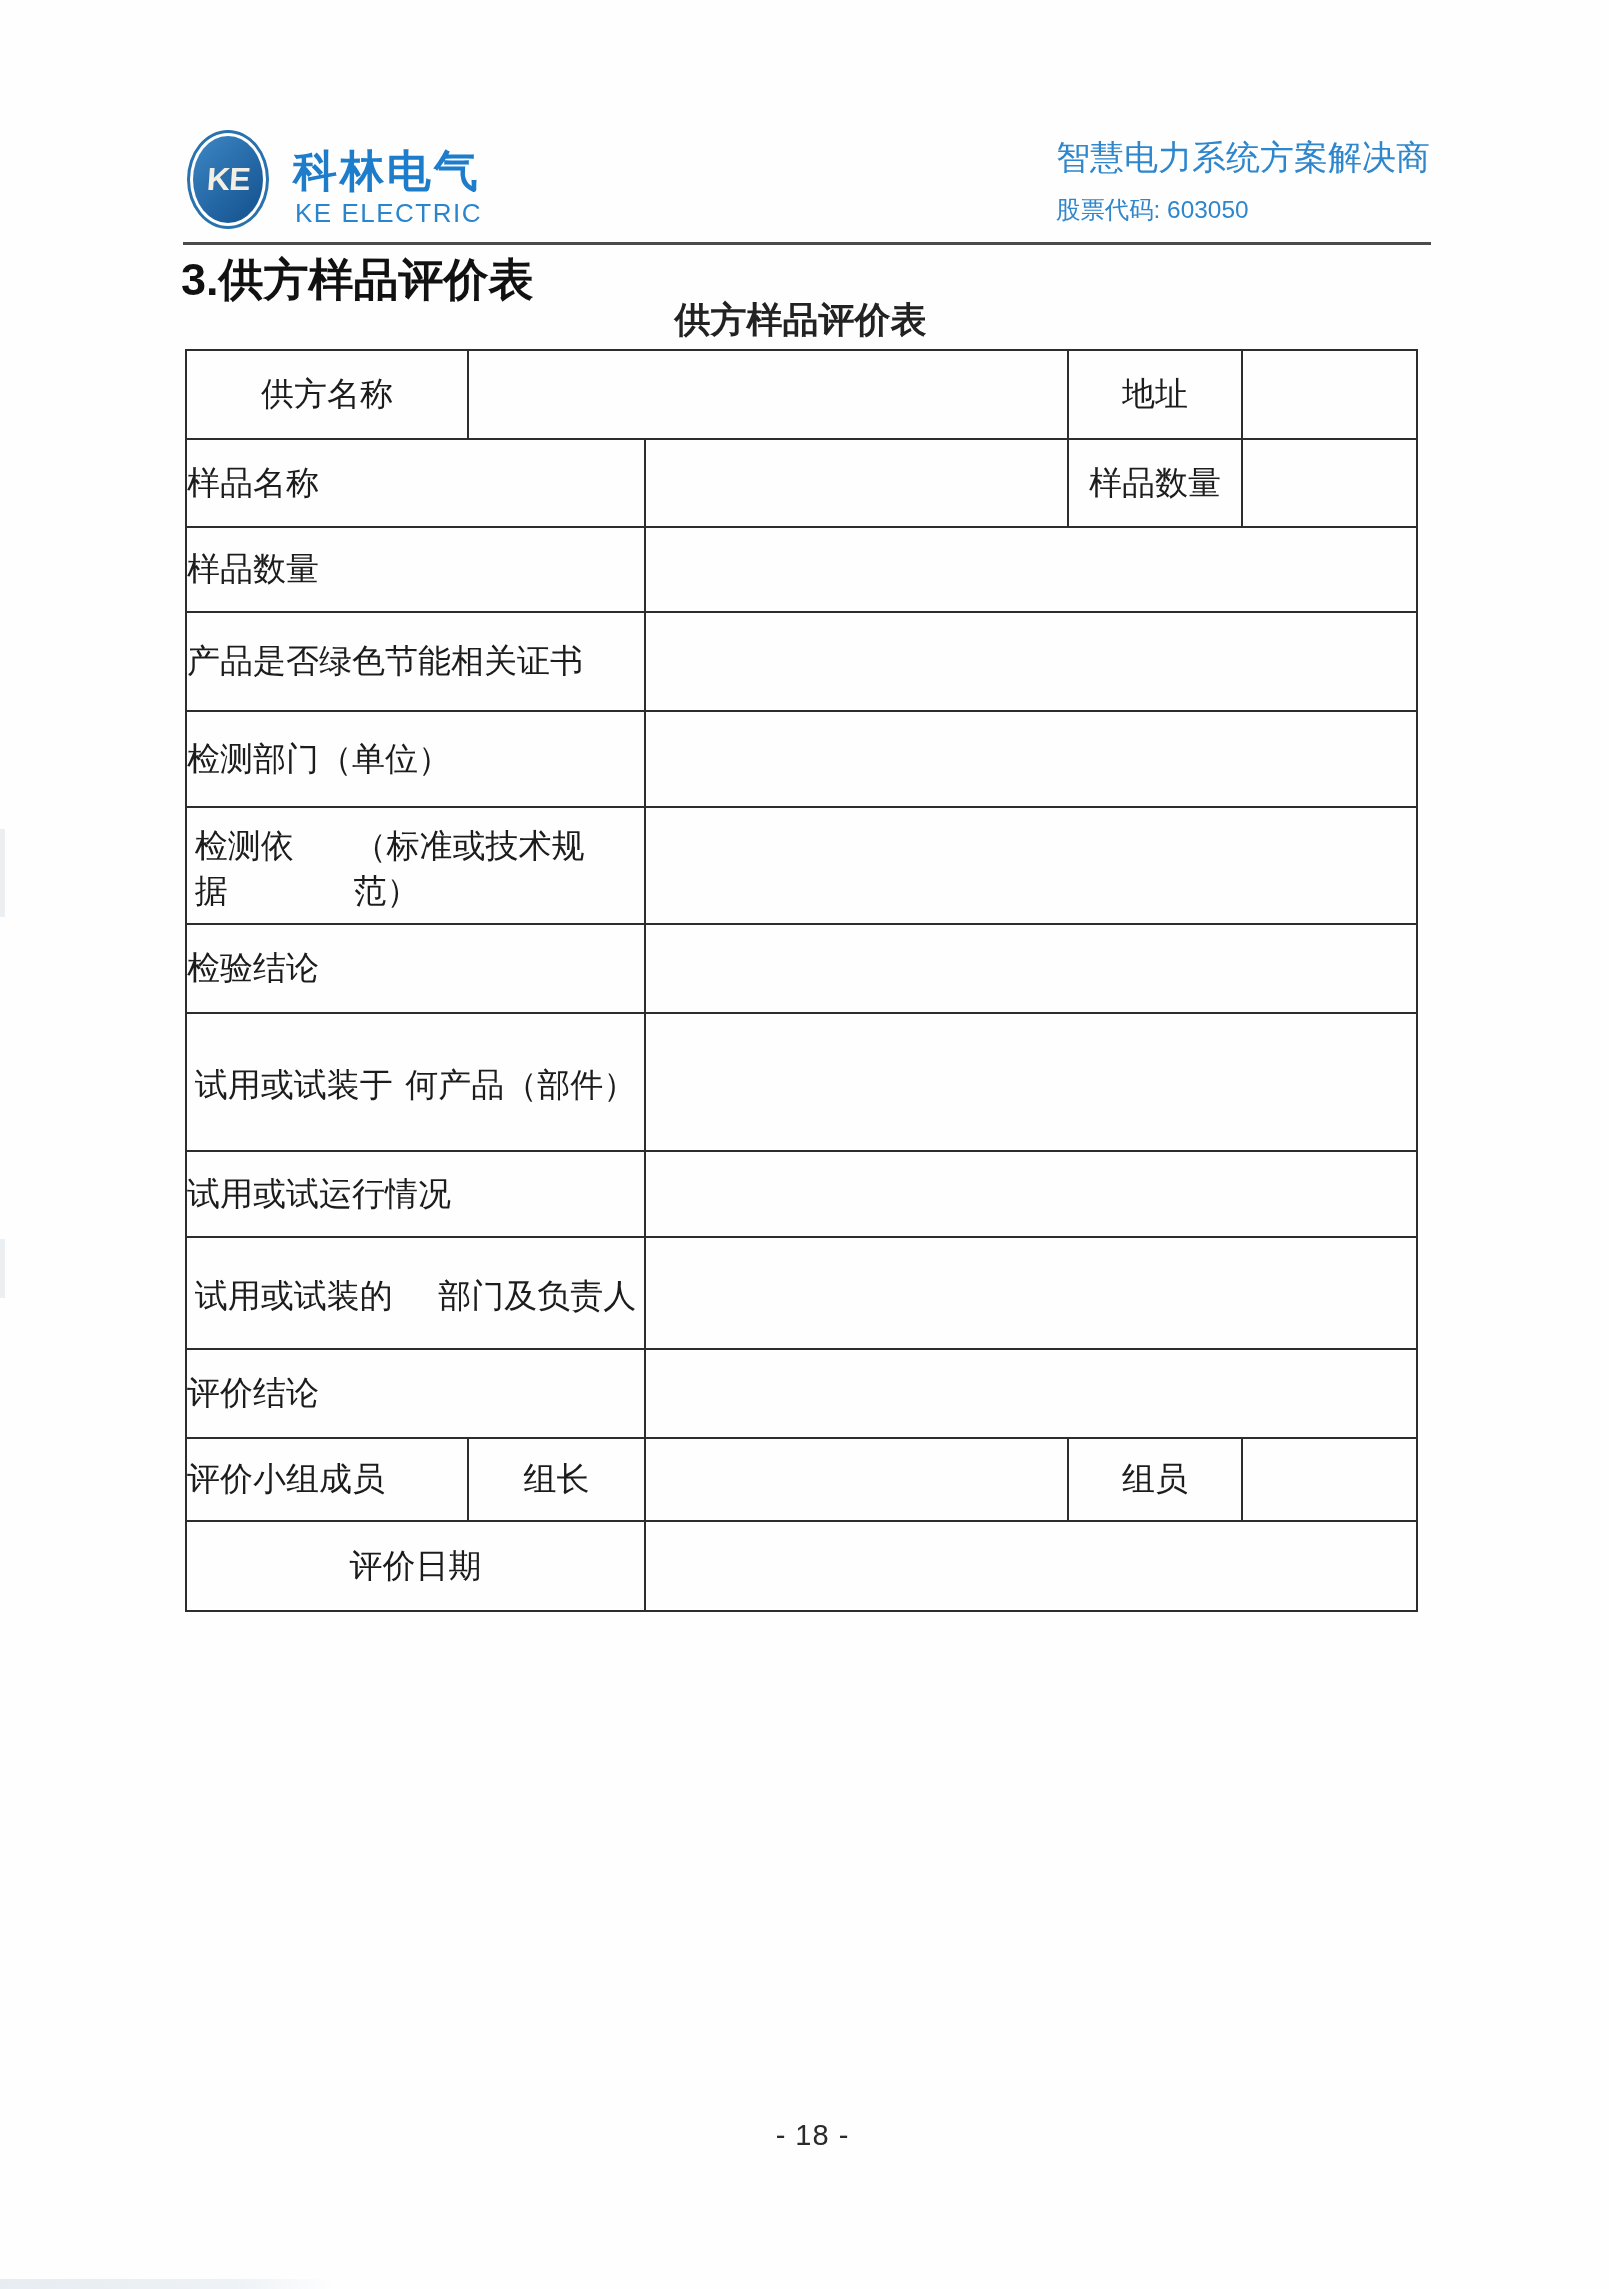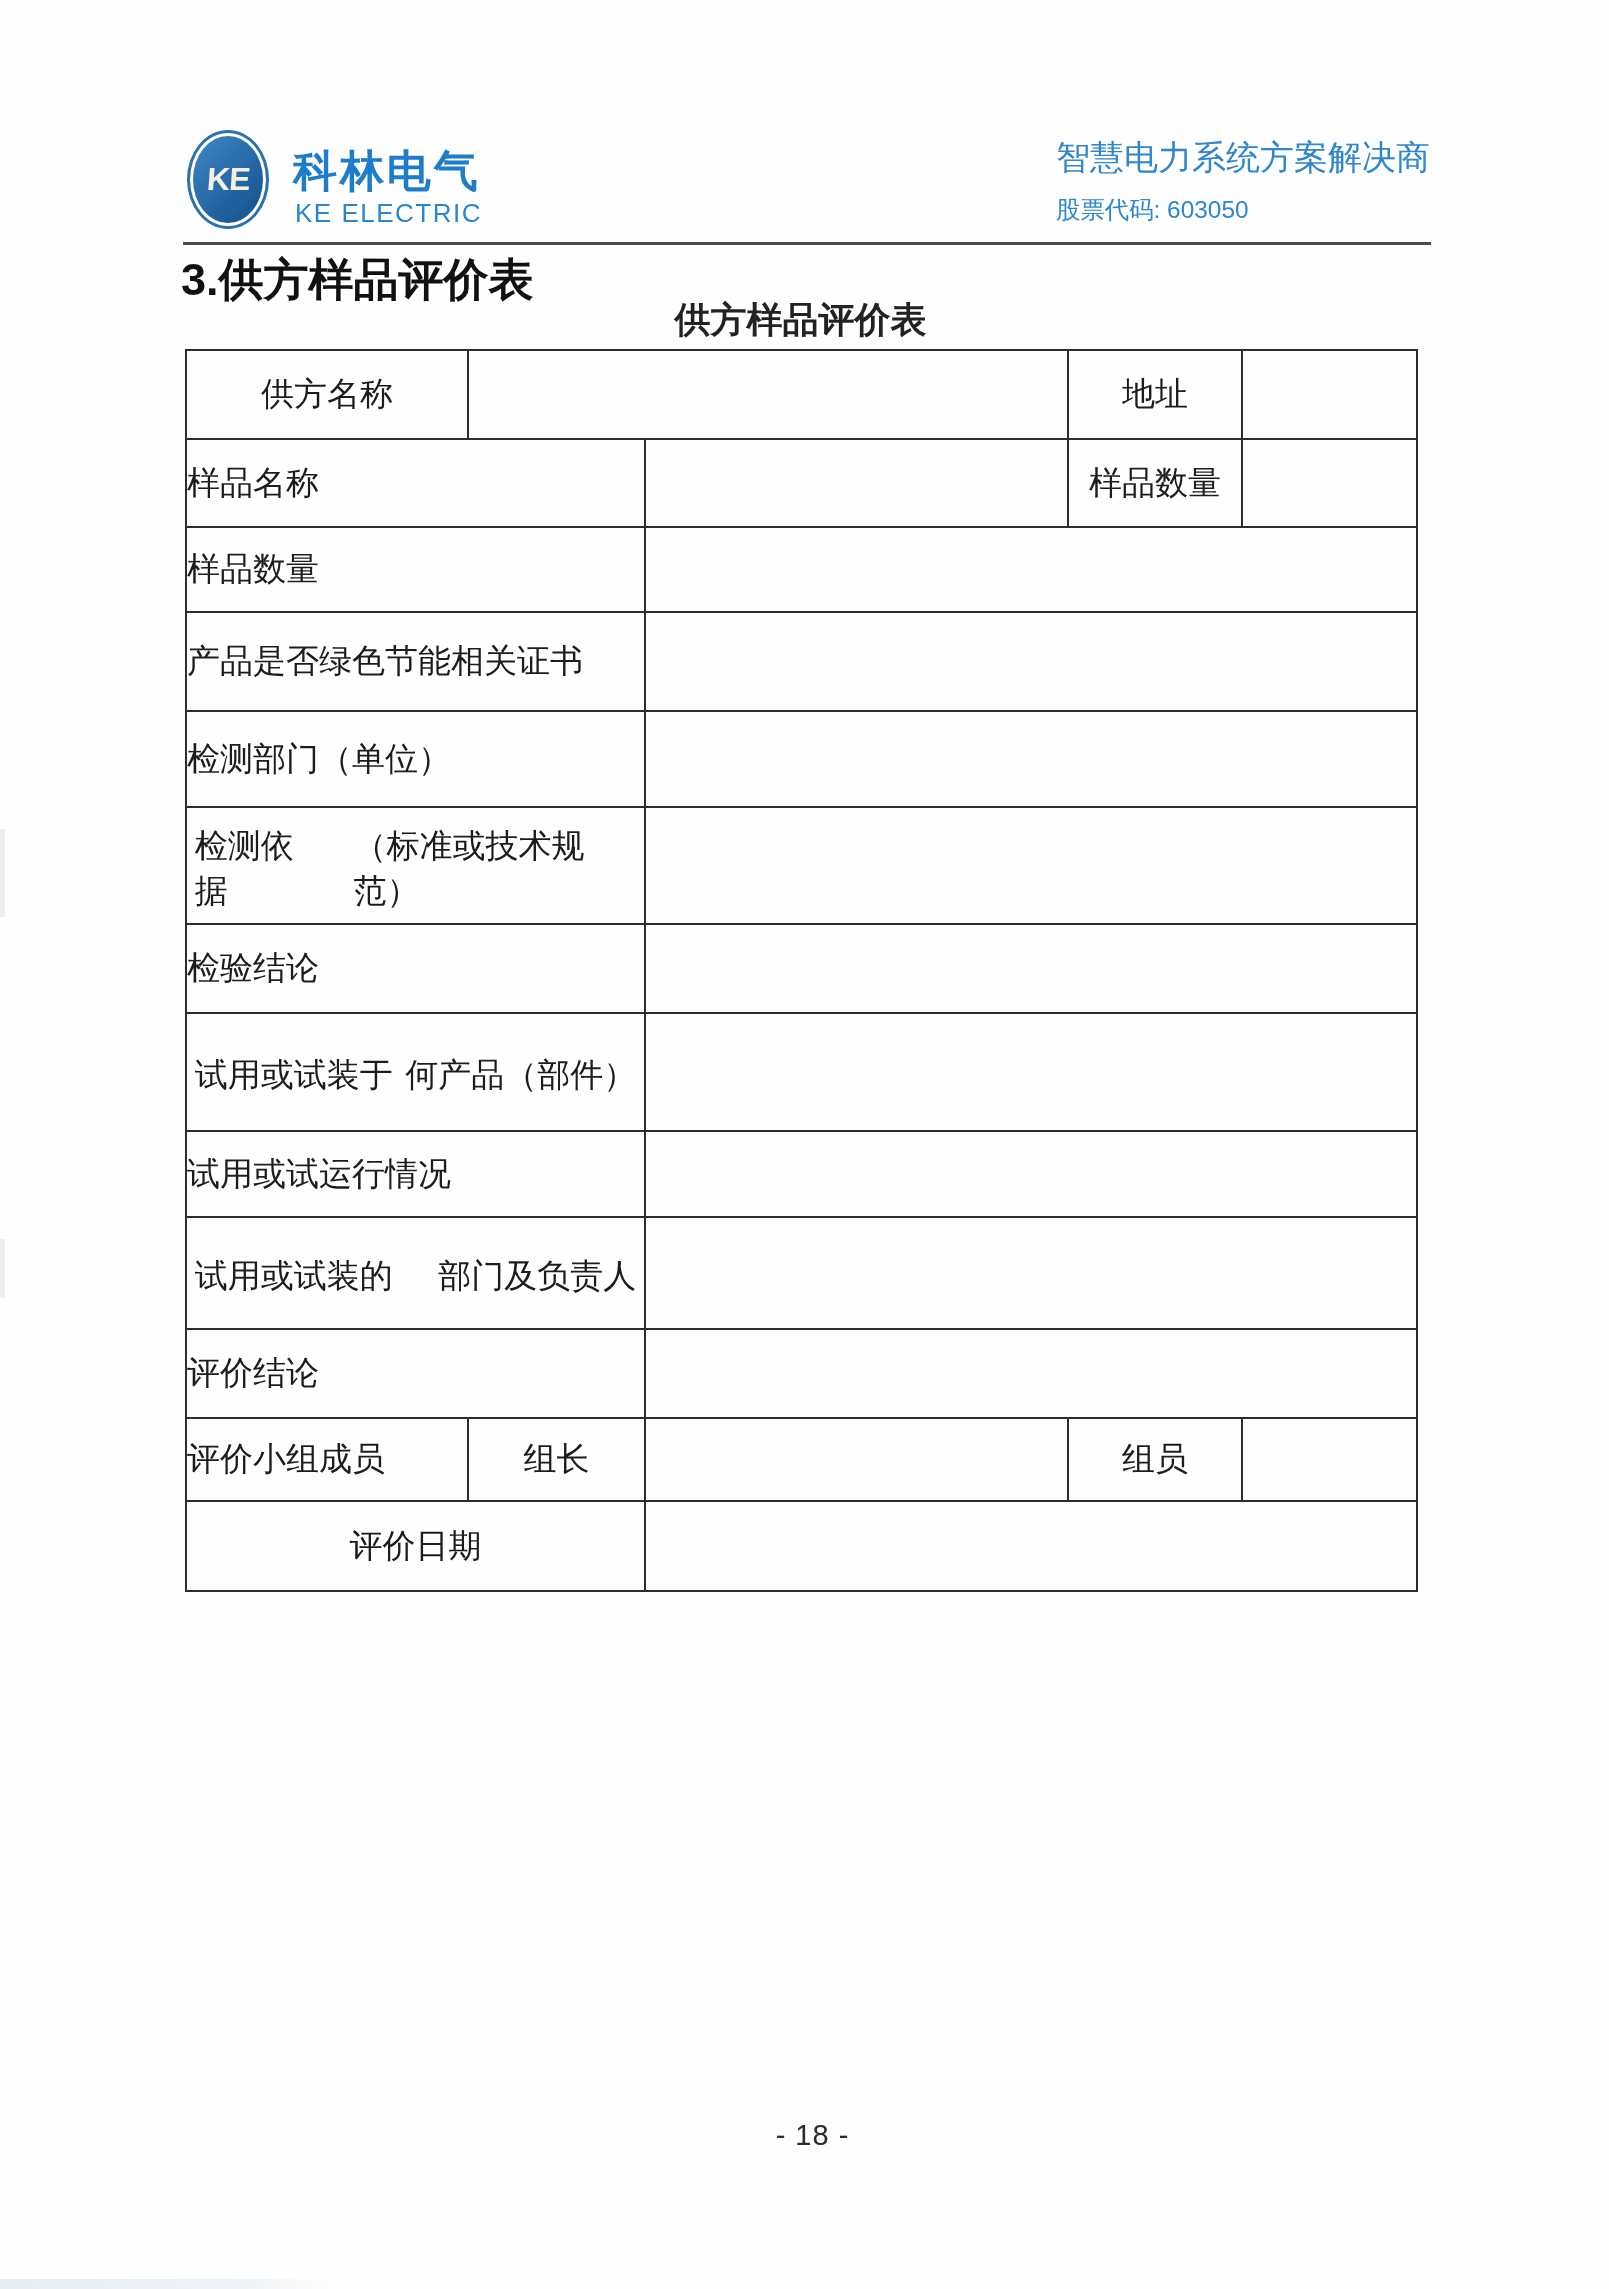--- a/index.html
+++ b/index.html
@@ -159,21 +159,21 @@
       </div>
     </td>
     <td colspan="3"></td>
   </tr>
 
   <tr style="height:89px">
     <td colspan="2" class="l">检验结论</td>
     <td colspan="3"></td>
   </tr>
 
-  <tr style="height:118px">
+  <tr style="height:138px">
     <td colspan="2" class="two-line">
       <div class="two-line-wrap">
         <span>试用或试装于</span>
         <span>何产品（部件）</span>
       </div>
     </td>
     <td colspan="3"></td>
   </tr>
 
   <tr style="height:86px">

